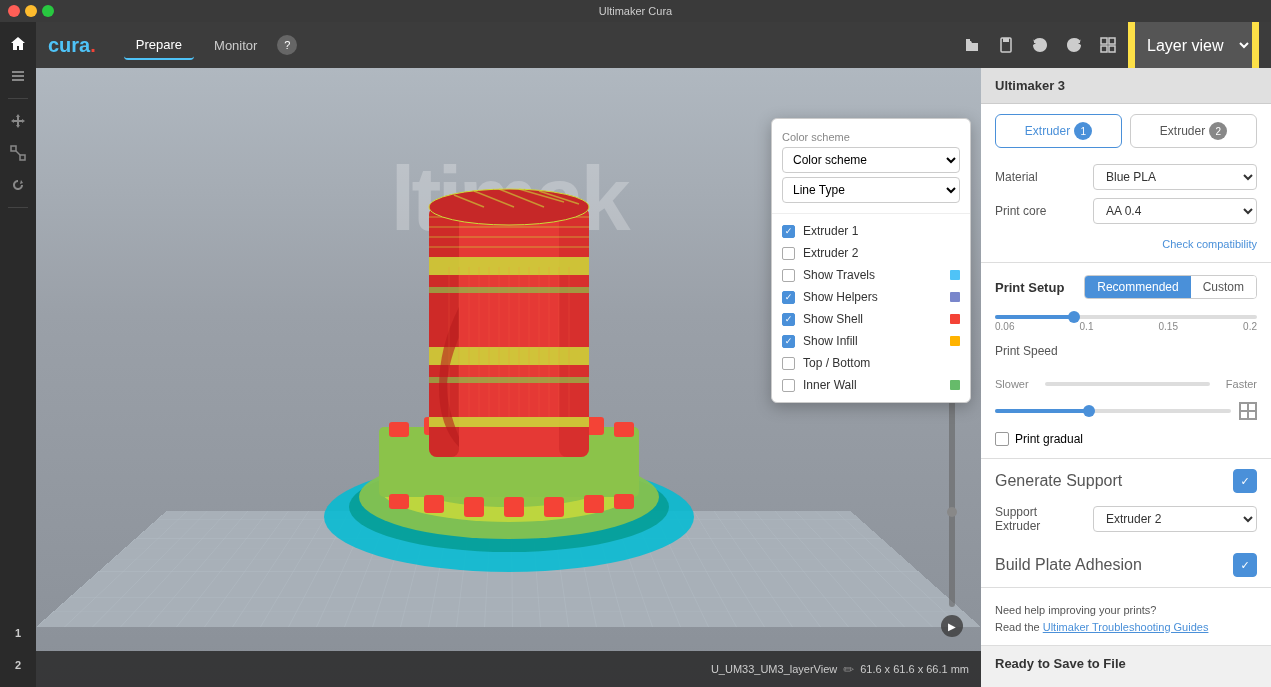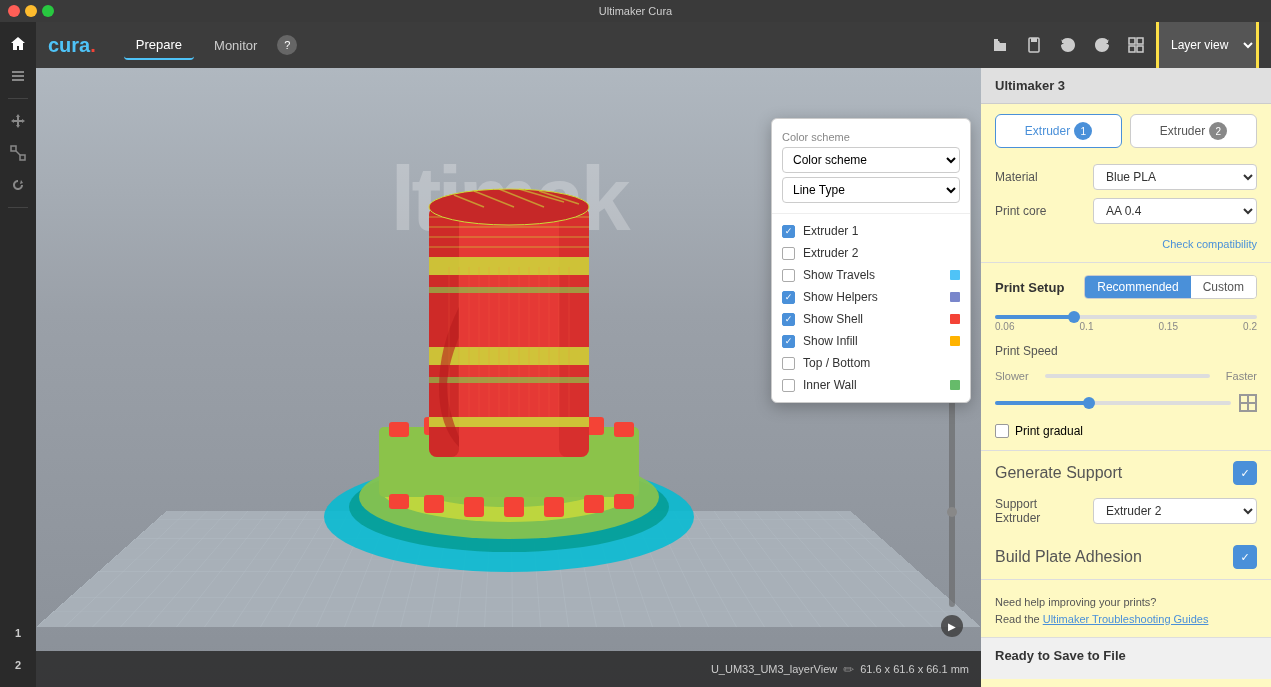--- a/index.html
+++ b/index.html
@@ -164,44 +164,44 @@
       display: flex;
       align-items: center;
       justify-content: center;
       color: #ccc;
       cursor: pointer;
       border-radius: 3px;
       font-size: 14px;
     }
     .view-select {
       background: #555;
-      border: 3px solid #fde047;
+      border: 7px solid #fde047;
       color: #fff;
       padding: 22px 8px;
       border-radius: 4px;
-      font-size: 12px;
+      font-size: 16px;
       cursor: pointer;
     }
     .help-icon {
       width: 20px;
       height: 20px;
       border-radius: 50%;
       background: #666;
       color: #fff;
       display: flex;
       align-items: center;
       justify-content: center;
       font-size: 11px;
       cursor: pointer;
     }
 
     
     .right-panel {
       width: 290px;
-      background: #fef9c3;
+      background: #ffffff;
       display: flex;
       flex-direction: column;
       flex-shrink: 0;
       overflow-y: auto;
     }
     .panel-header {
       background: #e0e0e0;
       padding: 10px 14px;
       font-size: 13px;
       font-weight: 600;
@@ -350,21 +350,21 @@
       border-radius: 50%;
       position: absolute;
       top: -4px;
       transform: translateX(-50%);
       cursor: pointer;
     }
     .speed-row {
       display: flex;
       align-items: flex-start;
       gap: 6px;
-      margin-bottom: 8px;
+      margin-bottom: 16px;
     }
     .speed-label { font-size: 11px; color: #888; }
     .speed-track {
       flex: 1;
       height: 4px;
       background: #ddd;
       border-radius: 2px;
     }
 
     .infill-section {

